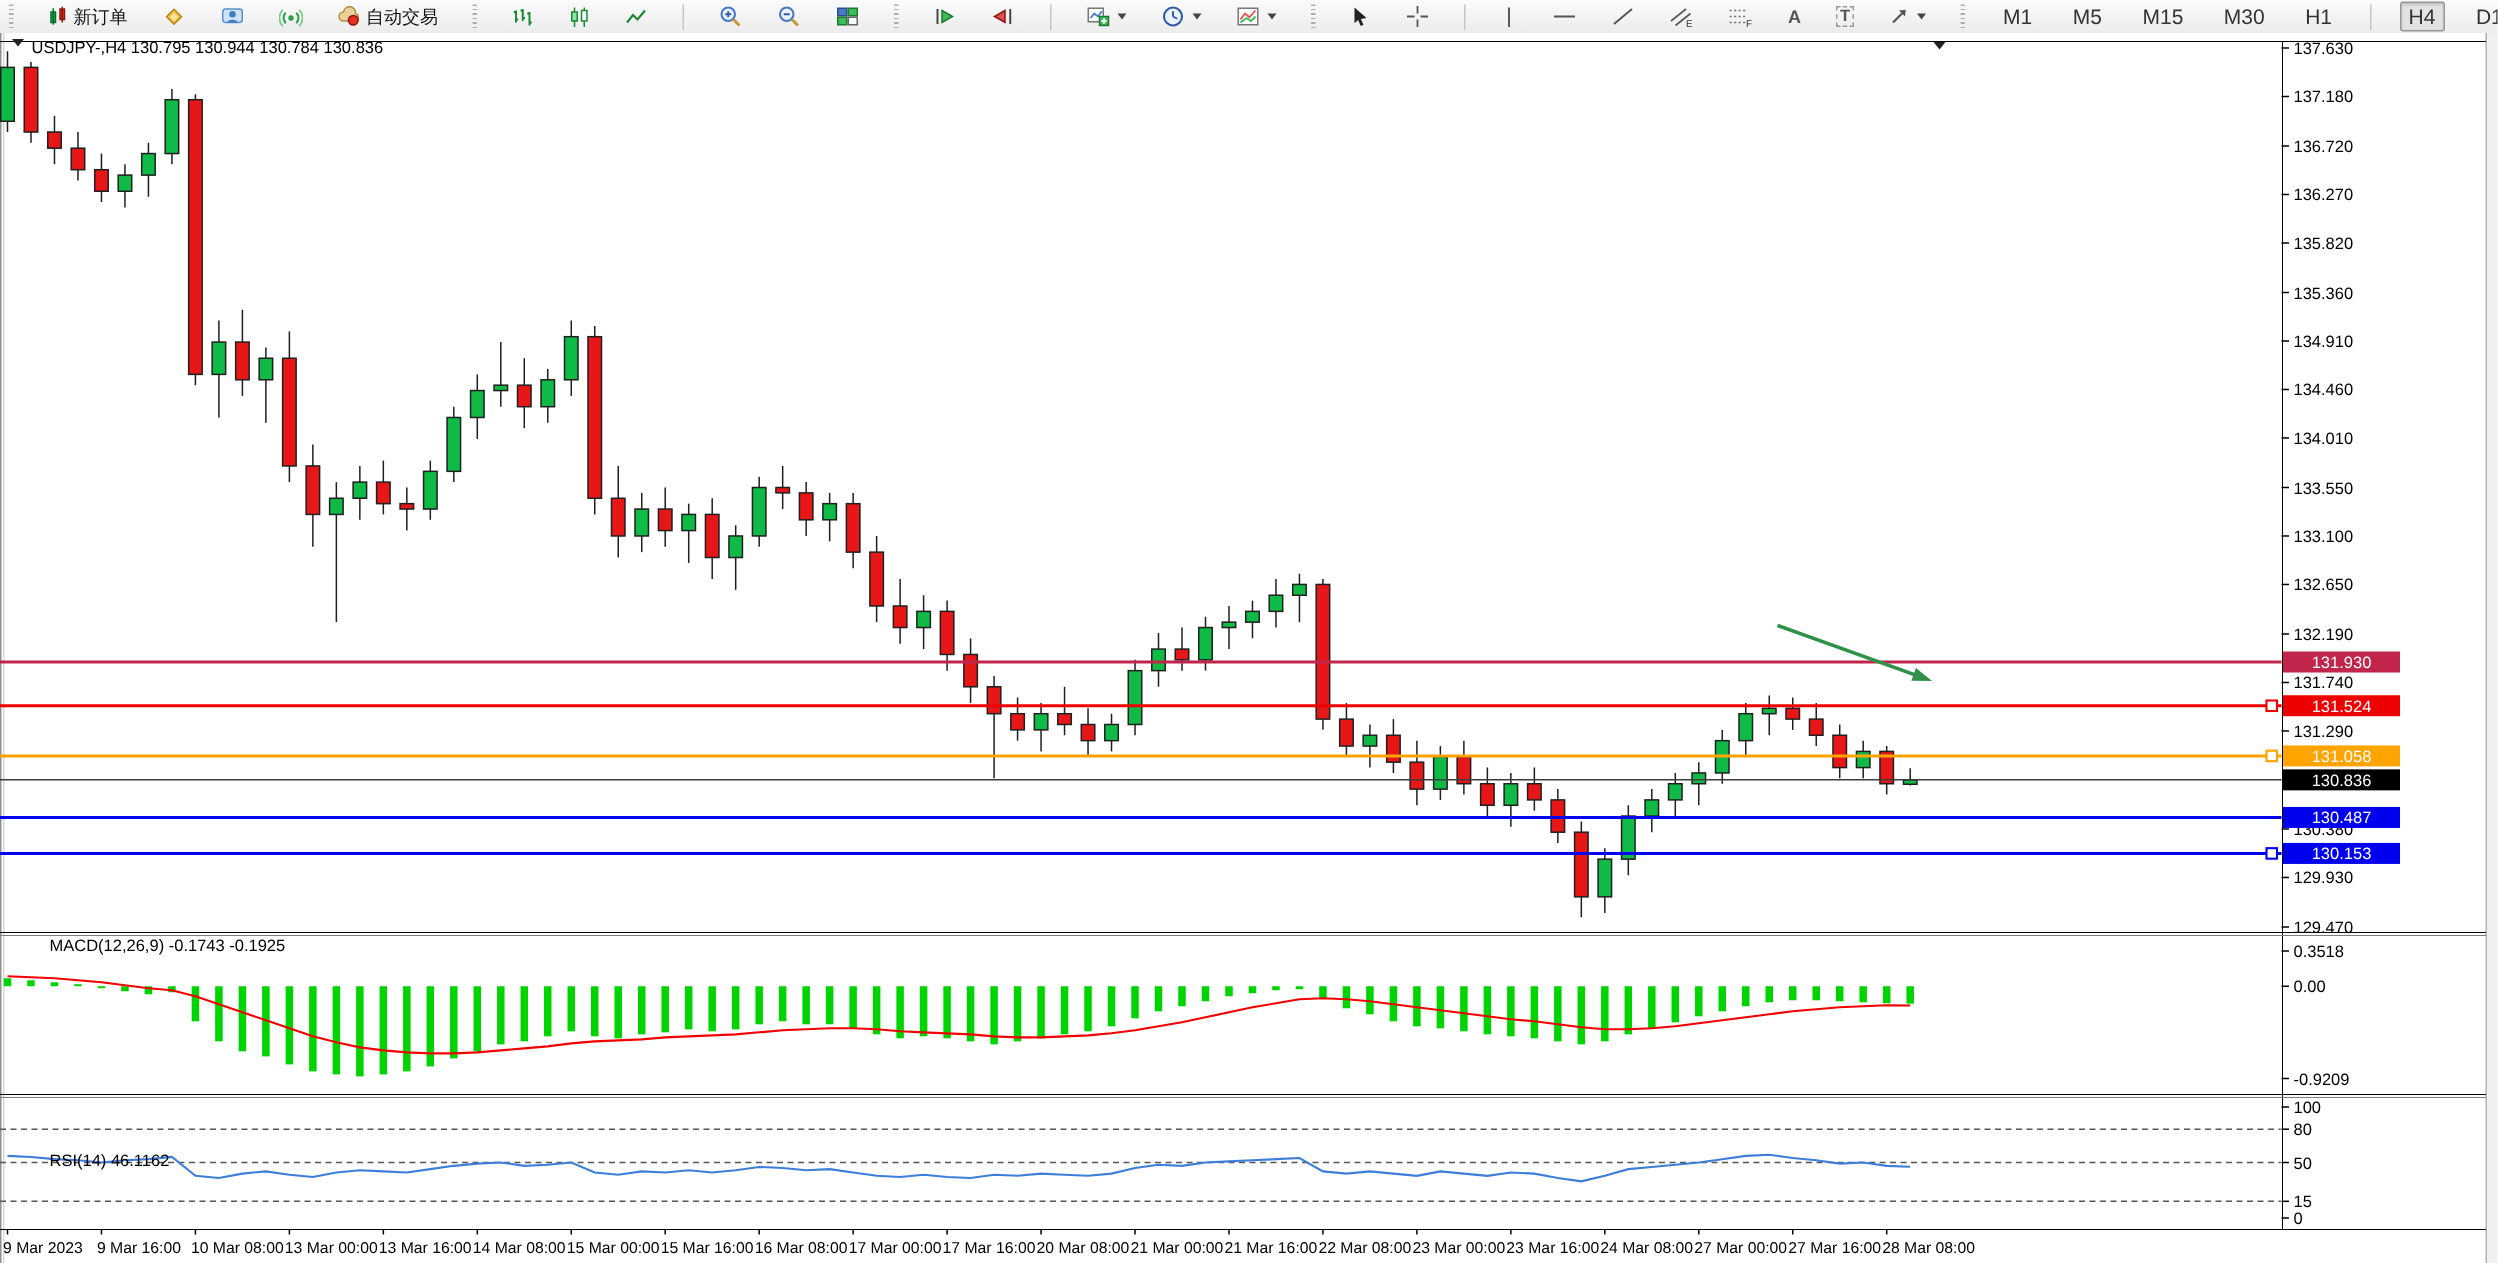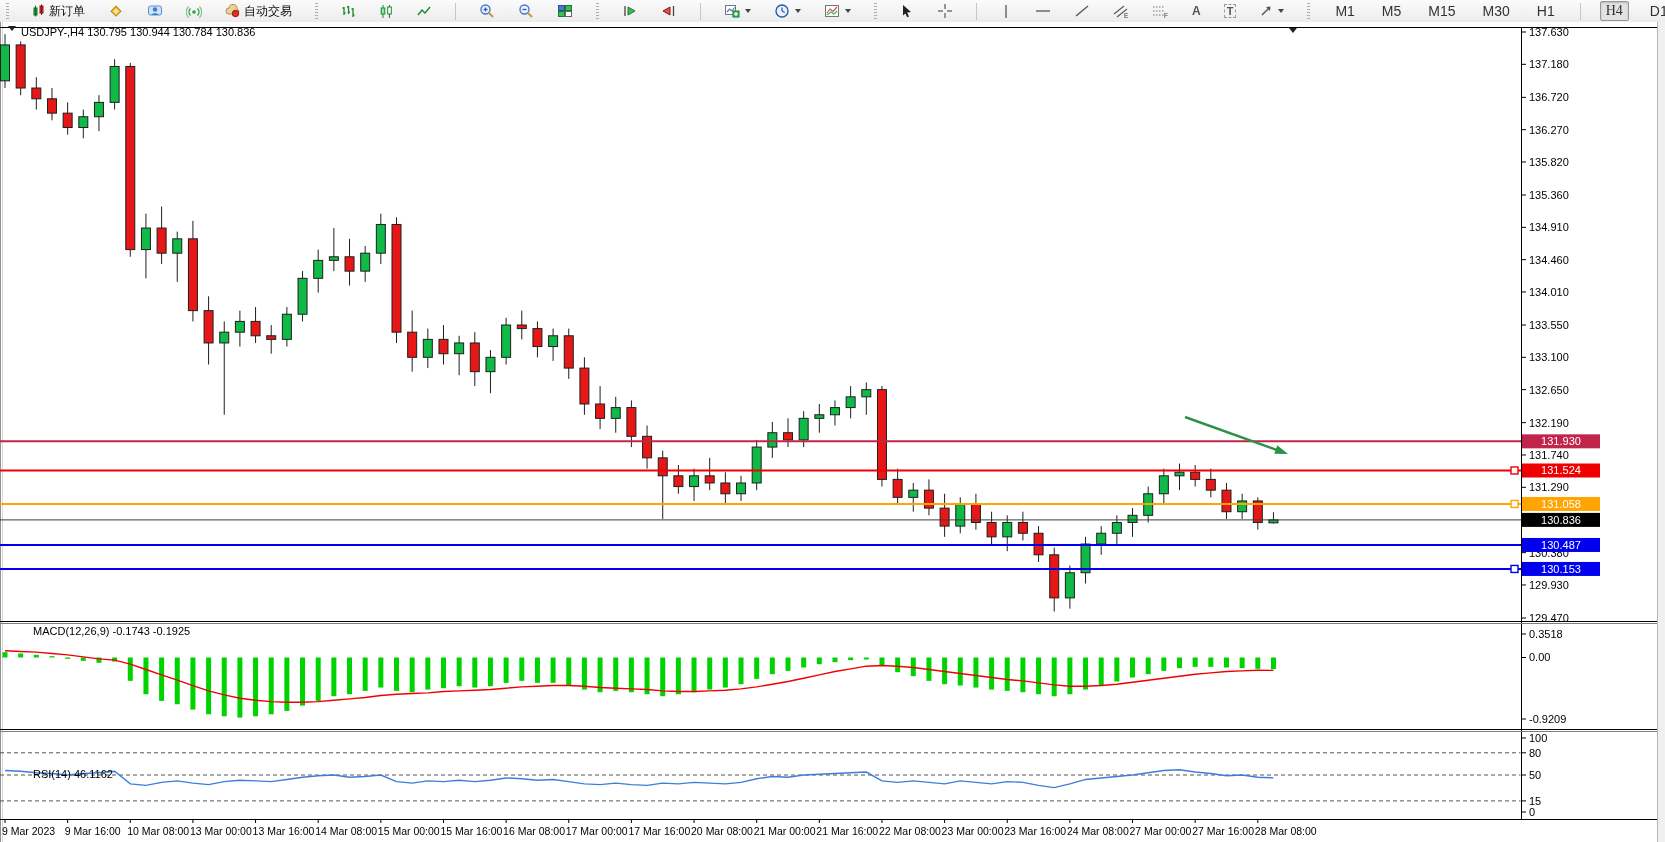--- a/index.html
+++ b/index.html
@@ -6,21 +6,21 @@
   body{width:1665px;height:842px;overflow:hidden;background:#f0f0f0;
        font-family:"Liberation Sans","DejaVu Sans",sans-serif;-webkit-font-smoothing:antialiased;}
   
   .toolbar{height:22px;display:flex;align-items:center;background:linear-gradient(#fbfbfb,#ececec);
            border-bottom:1px solid #c3c3c3;padding:0 2px;font-size:12px;white-space:nowrap;gap:15px;}
   .tb-btn{height:20px;display:flex;align-items:center;justify-content:center;gap:3px;
           padding:0 3px;border:1px solid transparent;border-radius:2px;color:#222;cursor:default;}
   .tb-btn svg{display:block;}
   .tb-label{font-size:12px;color:#111;}
   .tf-btn{font-size:14px;color:#333;padding:0 5px;height:18px;display:flex;align-items:center;border:1px solid transparent;border-radius:2px;}
-  .tf-btn.active{border:1px solid #979797;background:#e2e2e2;box-shadow:inset 0 1px 2px rgba(0,0,0,.18);font-family:Liberation Serif, serif;}
+  .tf-btn.active{border:1px solid #979797;background:#e2e2e2;box-shadow:inset 0 1px 2px rgba(0,0,0,.18);}
   .sep{width:1px;height:17px;background:#c6c6c6;margin:0 4px;flex:none;}
   .grip{width:3px;height:16px;margin:0 4px;flex:none;
         background-image:repeating-linear-gradient(to bottom,#adadad 0 1px,transparent 1px 3px);}
   .caret{width:0;height:0;border-left:3px solid transparent;border-right:3px solid transparent;
          border-top:4px solid #444;margin-left:2px;}
   .spacer{flex:1;}
   .badge{position:relative;}
   .badge .bubble-count{position:absolute;top:-4px;right:-6px;background:#e33022;color:#fff;
          font-size:9px;font-weight:bold;border-radius:8px;min-width:12px;height:12px;line-height:12px;
          text-align:center;border:1px solid #fff;}

